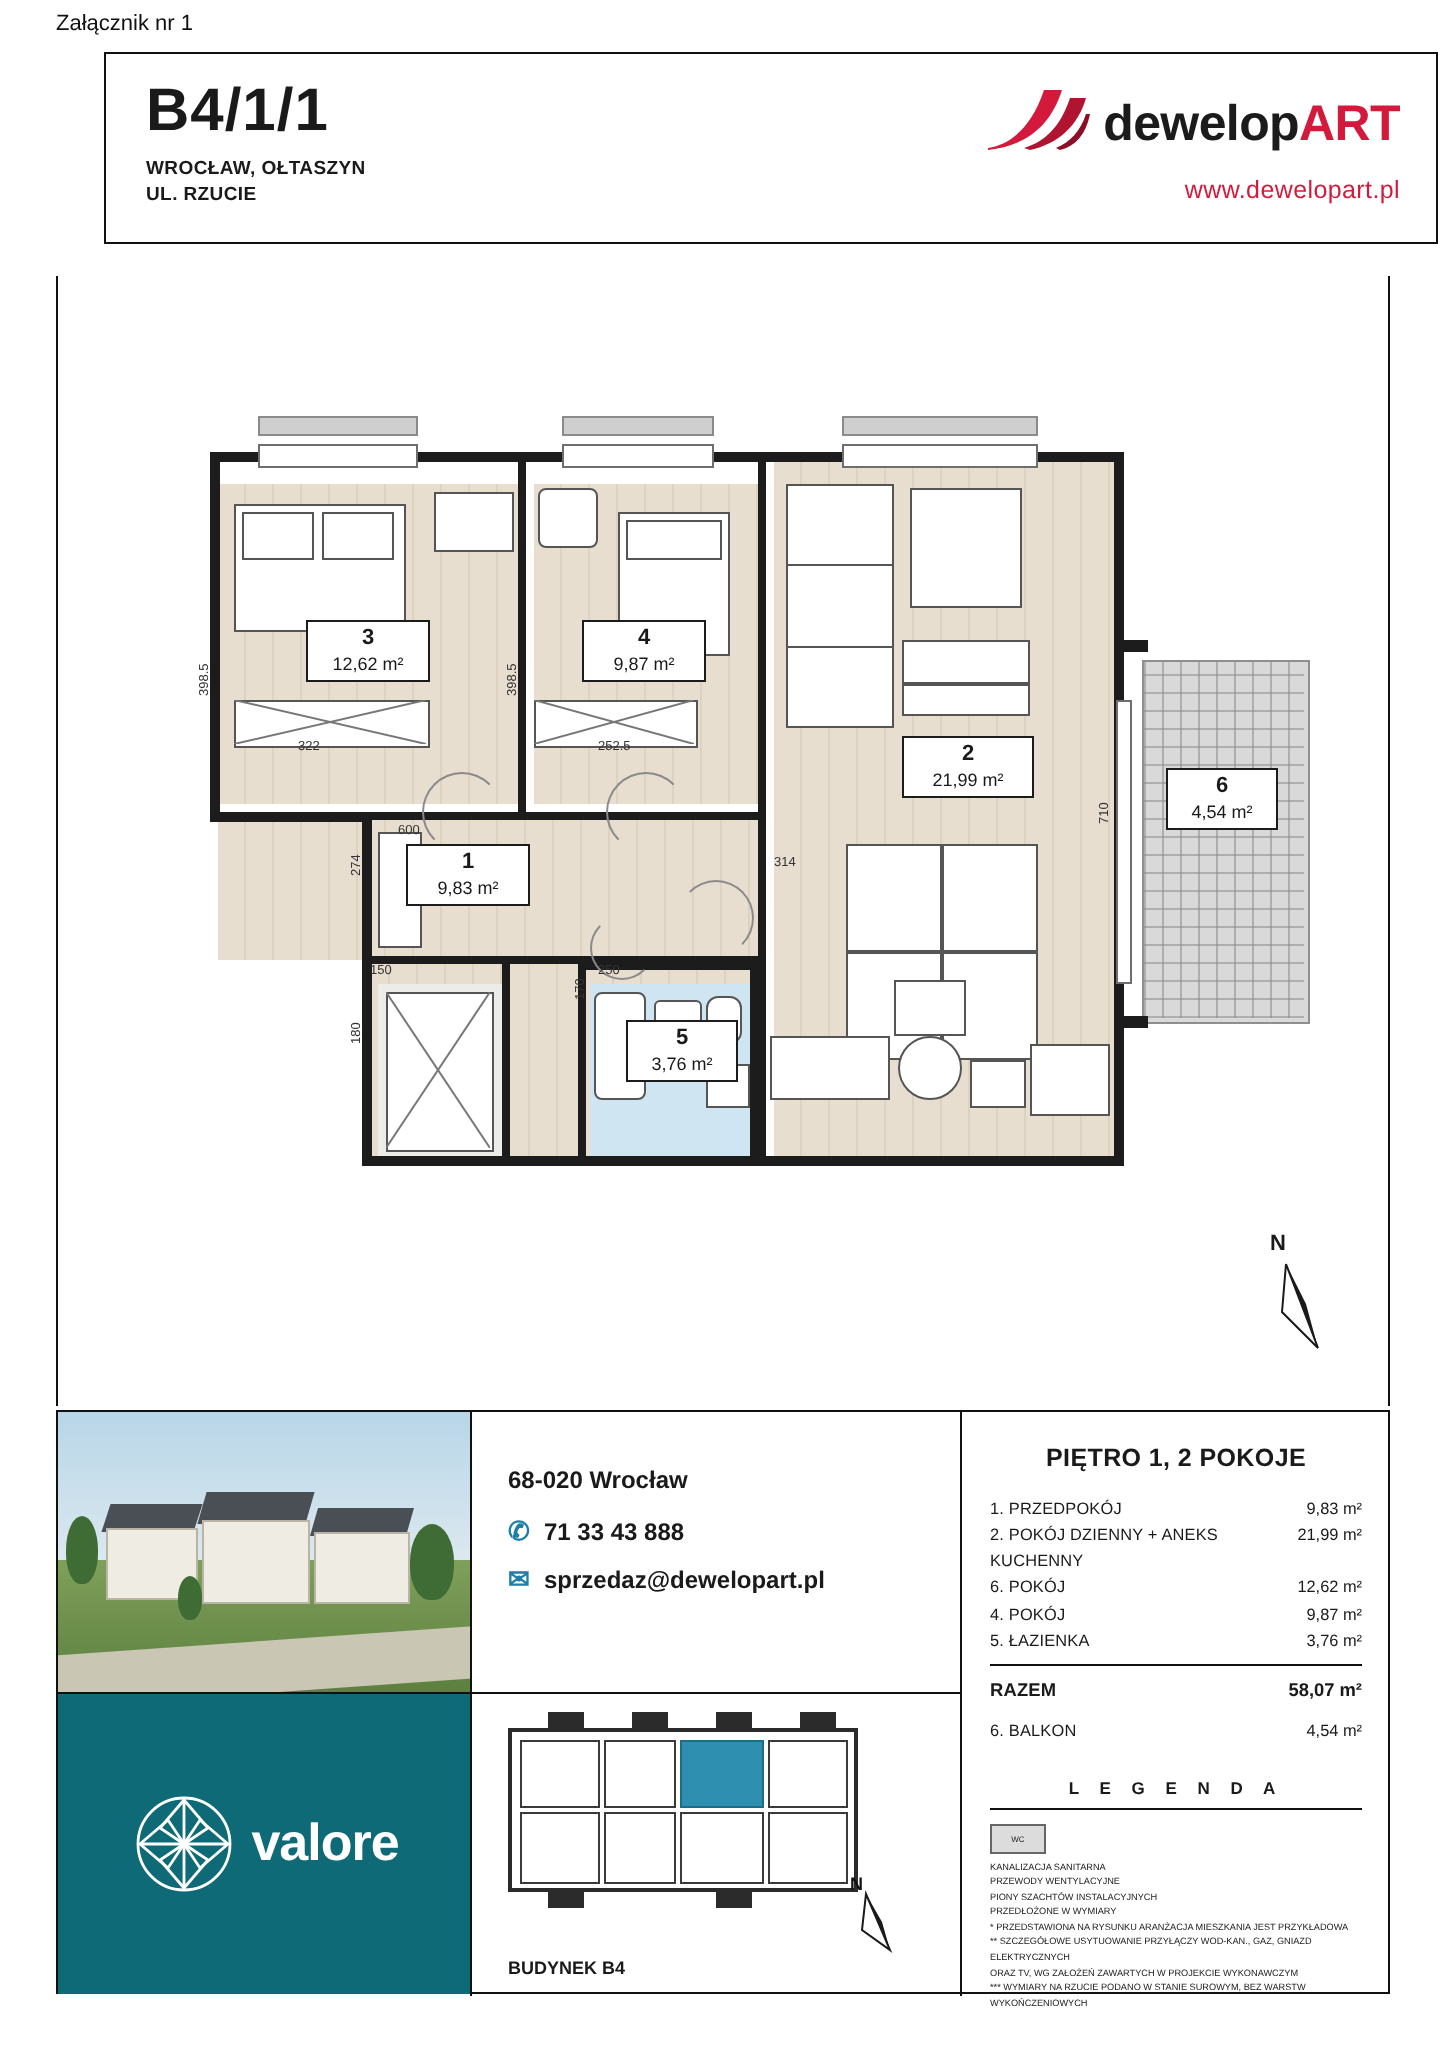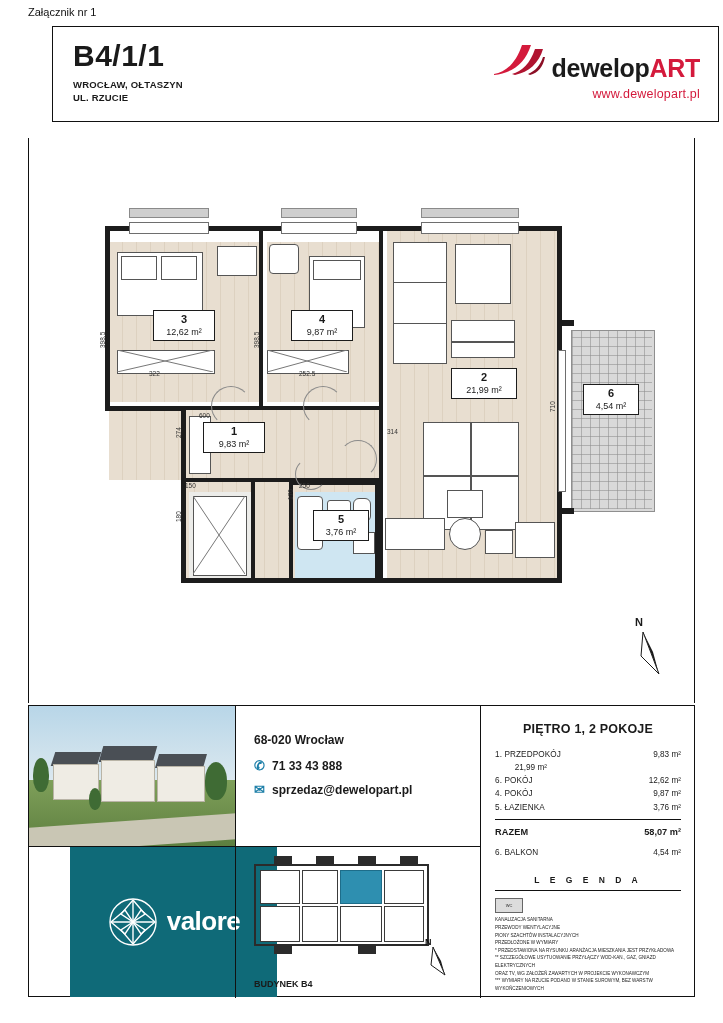--- a/index.html
+++ b/index.html
@@ -25,21 +25,21 @@
     border:1px solid #111;
     box-sizing:border-box;
     margin-left:24px;
   }
   .header-left{position:absolute;left:20px;top:14px;}
   .unit-code{font-size:30px;font-weight:bold;letter-spacing:0.5px;line-height:1;}
   .unit-loc{font-size:9.5px;font-weight:bold;margin-top:8px;line-height:1.35;letter-spacing:0.2px;}
 
   .logo-wrap{position:absolute;right:18px;top:16px;text-align:right;}
   .logo-mark{display:inline-block;vertical-align:middle;margin-right:6px;}
-  .logo-row{display:flex;align-items:flex-end;justify-content:flex-end;}
+  .logo-row{display:flex;align-items:center;justify-content:flex-end;}
   .logo-text{font-size:25px;font-weight:bold;letter-spacing:-0.3px;line-height:1;}
   .logo-text .dark{color:#1b1b1b;}
   .logo-text .accent{color:#d41a3c;}
   .logo-url{font-size:12.5px;color:#d41a3c;margin-top:6px;letter-spacing:0.2px;}
 
   
   .plan-frame{
     position:absolute;left:28px;top:138px;width:667px;height:565px;
     border-left:1px solid #111;border-right:1px solid #111;
     box-sizing:border-box;
@@ -105,21 +105,21 @@
   .specs h4{margin:0 0 12px 0;text-align:center;font-size:12.5px;font-weight:bold;letter-spacing:0.2px;}
   .srow{display:flex;font-size:8.2px;line-height:1.6;}
   .srow .nm{flex:1;letter-spacing:0.1px;}
   .srow .vl{width:52px;text-align:right;white-space:nowrap;}
   .srow.total{font-weight:bold;font-size:9.2px;border-top:1px solid #111;margin-top:5px;padding-top:5px;}
   .srow.bal{margin-top:7px;}
   .legend-title{margin-top:16px;text-align:center;font-size:8.5px;font-weight:bold;letter-spacing:4px;border-bottom:1px solid #111;padding-bottom:5px;}
   .legend-body{margin-top:7px;font-size:4.6px;line-height:1.65;color:#222;}
   .legend-ico{display:inline-block;width:26px;height:13px;background:#dcdcdc;border:1px solid #666;vertical-align:middle;margin-right:5px;font-size:4px;text-align:center;line-height:13px;}
 
-  .valore{position:absolute;left:0;top:140px;width:207px;height:151px;background:#0f6a78;color:#fff;display:flex;align-items:center;justify-content:center;margin-left:41px;}
+  .valore{position:absolute;left:0;top:140px;width:207px;height:151px;background:#0f6a78;color:#fff;display:flex;align-items:center;justify-content:center;}
   .valore .mark{width:52px;height:52px;margin-right:8px;}
   .valore .vtxt{font-size:26px;font-weight:bold;letter-spacing:-0.5px;}
 
   .keyplan{position:absolute;left:207px;top:140px;width:245px;height:151px;box-sizing:border-box;}
   .kp-canvas{position:absolute;left:18px;top:10px;width:175px;height:102px;}
   .kp-wall{position:absolute;background:#2b2b2b;}
   .kp-cell{position:absolute;background:#ffffff;border:1px solid #3a3a3a;}
   .kp-hl{position:absolute;background:#2e8fb0;border:1px solid #1d6d8a;}
   .kp-label{position:absolute;left:18px;bottom:8px;font-size:9px;font-weight:bold;}
   .kp-north{position:absolute;right:24px;bottom:14px;width:34px;height:48px;}
@@ -380,20 +380,21 @@
     </div>
 
     <div class="specs">
       <h4>PIĘTRO 1, 2 POKOJE</h4>
 
       <div class="srow">
         <span class="nm">1. PRZEDPOKÓJ</span>
         <span class="vl">9,83  m²</span>
       </div>
       <div class="srow">
+        <span class="nm">2. POKÓJ DZIENNY + ANEKS KUCHENNY</span>
         <span class="vl">21,99  m²</span>
       </div>
       <div class="srow">
         <span class="nm">6. POKÓJ</span>
         <span class="vl">12,62  m²</span>
       </div>
       <div class="srow">
         <span class="nm">4. POKÓJ</span>
         <span class="vl">9,87  m²</span>
       </div>

